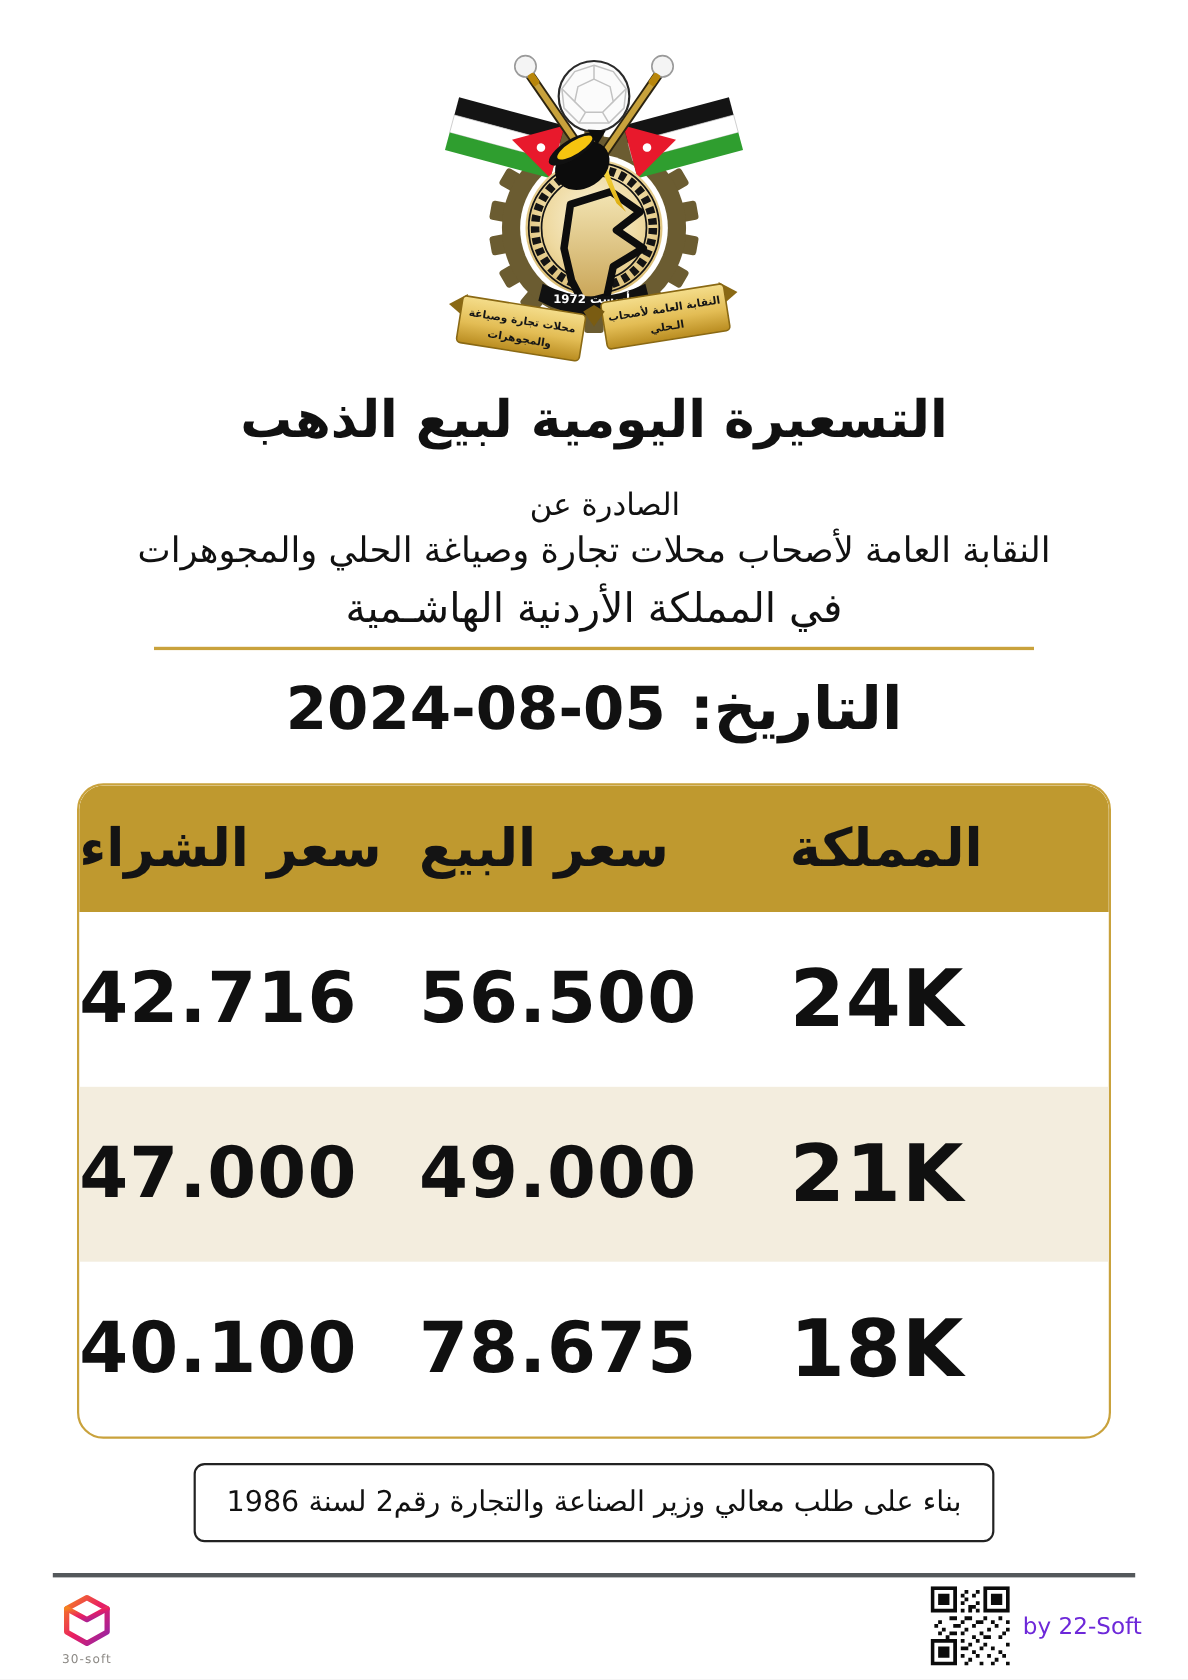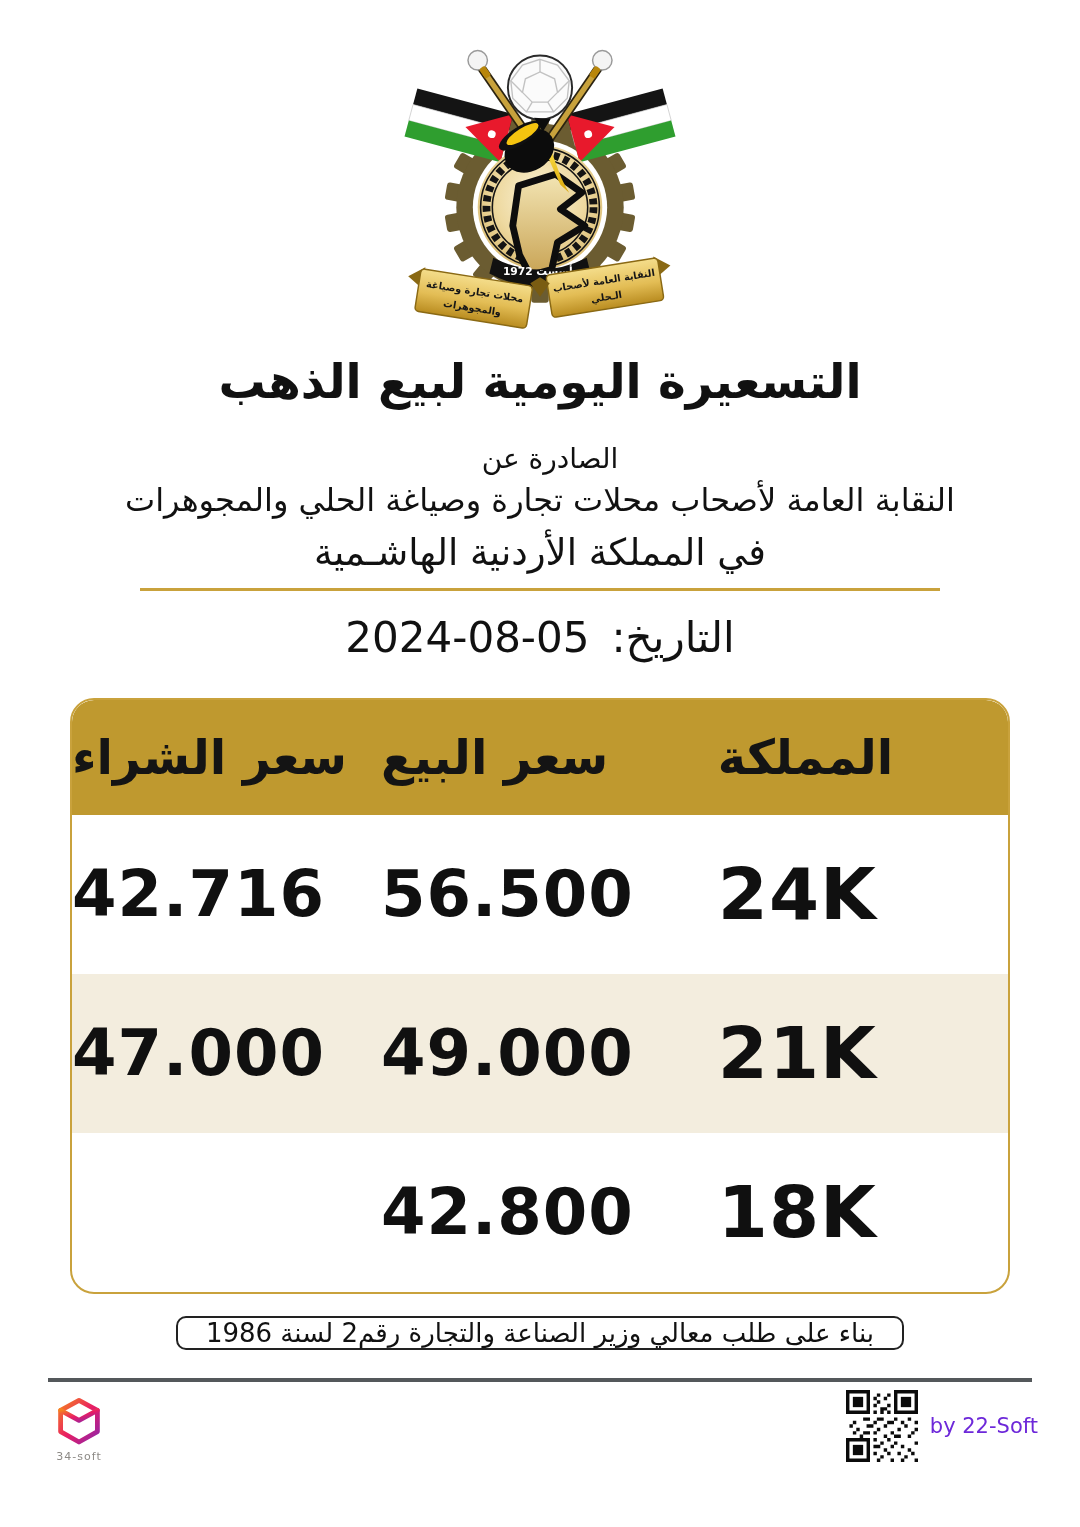--- a/index.html
+++ b/index.html
@@ -32,21 +32,21 @@
     margin-top:12px;direction:rtl;
   }
   .gold-line{
     width:800px;height:0;border:none;
     border-top:3px solid #c9a23c;
     margin:14px auto 0;
   }
   .date-row{
     direction:rtl;text-align:center;
     margin-top:22px;
-    font-size:42px;font-weight:400;
+    font-size:54px;font-weight:700;
   }
   .date-row .date-value{margin-right:22px;letter-spacing:1px;}
   
   .price-table{
     direction:rtl;
     width:936px;margin:36px auto 0;
     border:2px solid #c9a23c;
     border-radius:24px;
     overflow:hidden;
     background:#fff;
@@ -63,21 +63,21 @@
   .col-sell{width:36%;}
   .col-buy{width:33%;}
   .th{font-size:48px;font-weight:800;color:#141414;}
   .td{font-size:64px;font-weight:800;color:#101010;letter-spacing:1px;}
   .td.karat-cell{font-size:72px;}
   
   .note-row{display:flex;justify-content:center;margin-top:22px;}
   .note-box{
     direction:rtl;
     border:2px solid #222;border-radius:10px;
-    padding:0 28px;
+    padding:19px 28px;
     font-size:26px;font-weight:500;
   }
   
   .footer-divider{
     margin:28px 48px 0;
     border:none;border-top:4px solid #54585b;height:0;
   }
   .footer{
     display:flex;justify-content:space-between;align-items:flex-start;
     padding:8px 42px 0 55px;
@@ -246,21 +246,22 @@
       <div class="td col-sell">56.500</div>
       <div class="td col-buy">42.716</div>
     </div>
     <div class="tr striped">
       <div class="td karat-cell col-karat">21K</div>
       <div class="td col-sell">49.000</div>
       <div class="td col-buy">47.000</div>
     </div>
     <div class="tr">
       <div class="td karat-cell col-karat">18K</div>
-      <div class="td col-sell">42.800</div>
+      <div class="td col-sell">78.675</div>
+      <div class="td col-buy">40.100</div>
     </div>
   </div>
 
   <div class="note-row">
     <div class="note-box">بناء على طلب معالي وزير الصناعة والتجارة رقم2 لسنة 1986</div>
   </div>
 
   <hr class="footer-divider">
   <div class="footer">
     <div class="brand-block">
@@ -271,21 +272,21 @@
             <stop offset="50%" stop-color="#e91e63"></stop>
             <stop offset="100%" stop-color="#8e24aa"></stop>
           </linearGradient>
         </defs>
         <g fill="none" stroke="url(#cubeGrad)" stroke-width="6" stroke-linejoin="round" stroke-linecap="round">
           <path d="M30 5 L53 17.5 L53 44 L30 57 L7 44 L7 17.5 Z"></path>
           <path d="M7 17.5 L30 30 L53 17.5"></path>
           <path d="M30 30 L30 57"></path>
         </g>
       </svg>
-      <div class="brand-caption">34-soft</div>
+      <div class="brand-caption">30-soft</div>
     </div>
     <div class="credit-block">
       <svg width="72" height="72" viewBox="0 0 21 21">
         <rect x="0" y="0" width="21" height="21" fill="#ffffff"></rect>
         <g fill="#0b0b0b">
           <path fill-rule="evenodd" d="M0 0h7v7H0z M1 1v5h5V1z"></path>
             <path d="M2 2h3v3H2z"></path>
           <path fill-rule="evenodd" d="M14 0h7v7h-7z M15 1v5h5V1z"></path>
             <path d="M16 2h3v3h-3z"></path>
           <path fill-rule="evenodd" d="M0 14h7v7H0z M1 15v5h5v-5z"></path>

